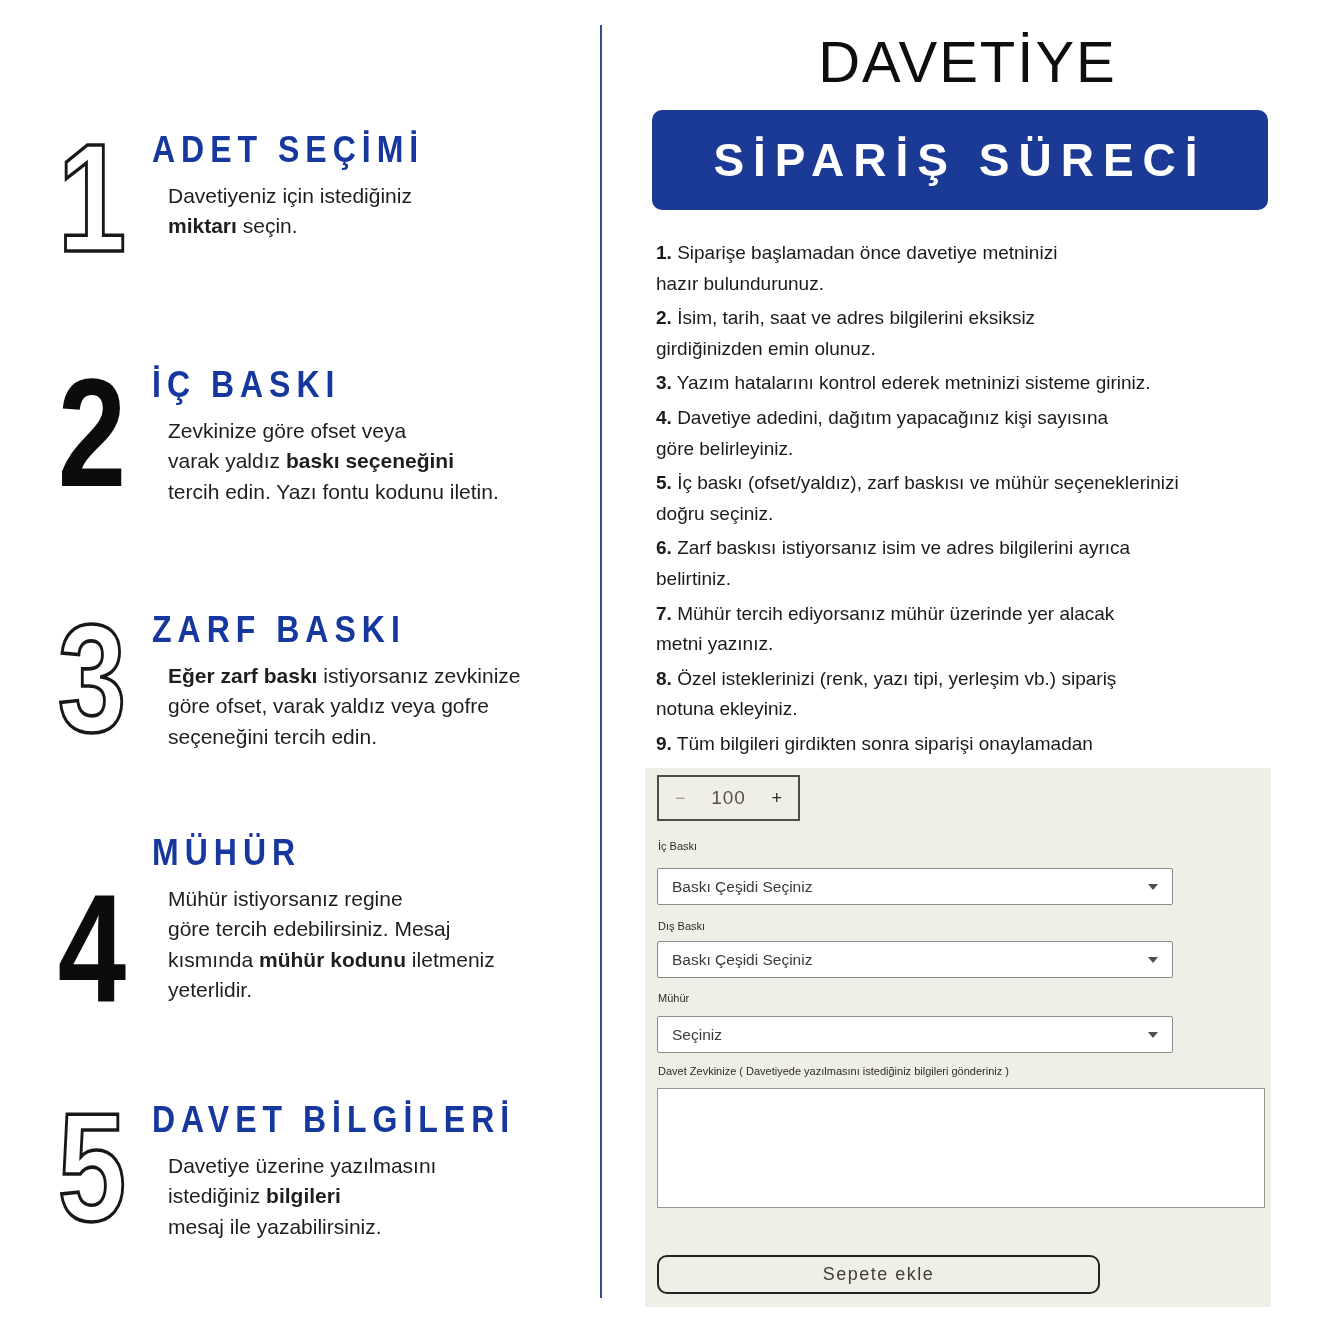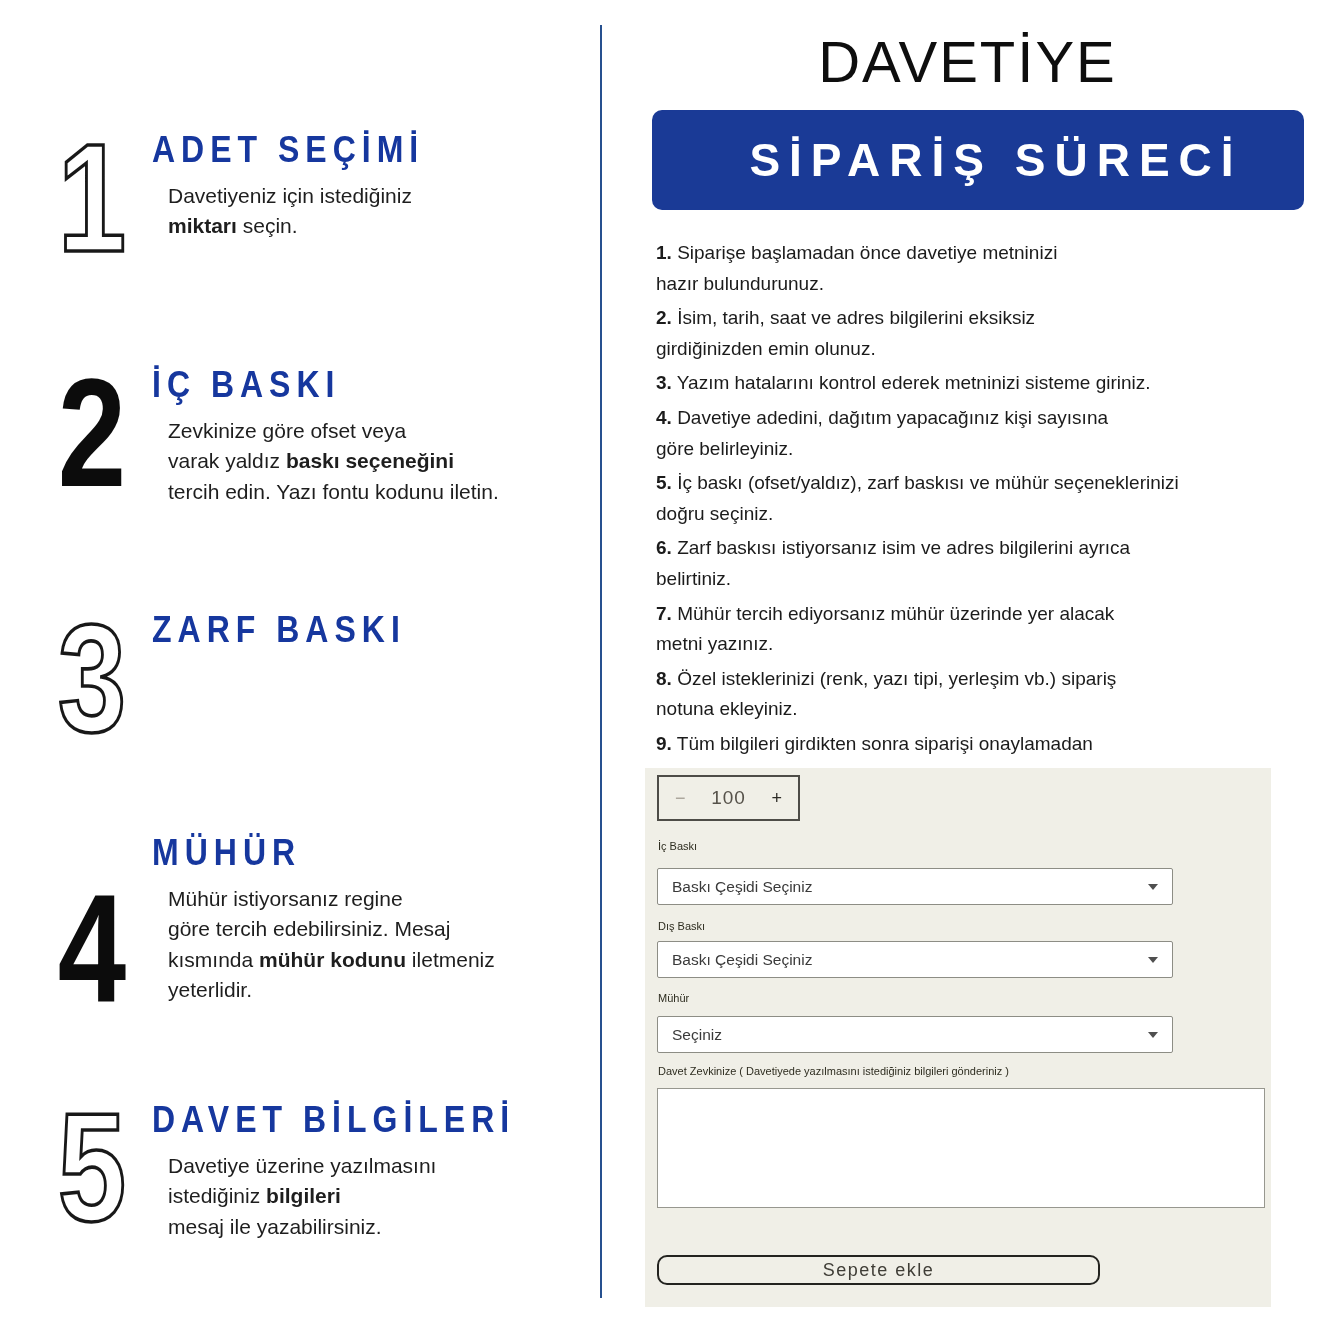--- a/index.html
+++ b/index.html
@@ -31,21 +31,20 @@
   
   .page-title{
     position:absolute;left:602px;top:28px;width:731px;text-align:center;
     font-size:58px;font-weight:400;letter-spacing:2px;color:#0e0e0e;
   }
   .banner{
     position:absolute;left:652px;top:110px;width:616px;height:100px;
     border-radius:10px;display:flex;align-items:center;justify-content:center;
     font-size:46px;font-weight:800;letter-spacing:9px;color:#ffffff;background:#1a3a96;
     white-space:nowrap;
-    padding-left:36px;
   }
   .order-list{position:absolute;left:652px;top:234px;width:630px;}
   .order-list p{margin:4px;font-size:19px;line-height:30.6px;color:#1b1b1b;white-space:pre-line;}
   .order-list .n{font-weight:800;}
 
   
   .panel{position:absolute;left:645px;top:768px;width:626px;height:539px;background:#f0efe7;}
   .stepper{
     position:absolute;left:12px;top:7px;width:143px;height:46px;
     border:2px solid #4d4c47;box-sizing:border-box;
@@ -65,21 +64,21 @@
     margin-left:auto;width:0;height:0;
     border-left:5.5px solid transparent;border-right:5.5px solid transparent;
     border-top:6.5px solid #4f4f4f;
   }
   .panel textarea{
     position:absolute;left:12px;top:320px;width:608px;height:120px;box-sizing:border-box;
     background:#ffffff;border:1px solid #97978f;resize:none;
     font-family:"Liberation Sans",sans-serif;font-size:15px;padding:8px 10px;
   }
   .submit-btn{
-    position:absolute;left:12px;top:487px;width:443px;height:30px;box-sizing:border-box;
+    position:absolute;left:12px;top:487px;width:443px;height:39px;box-sizing:border-box;
     border:2px solid #23231f;border-radius:10px;background:transparent;
     display:flex;align-items:center;justify-content:center;
     font-size:18px;letter-spacing:1.5px;color:#3f3d36;cursor:pointer;
     font-family:"Liberation Sans",sans-serif;
   }
 </style>
 </head>
 <body>
 
 <div class="divider"></div>
@@ -100,20 +99,23 @@
     <p class="step-desc"><span>Zevkinize göre ofset veya
 varak yaldız </span><span class="b">baskı seçeneğini</span><span>
 tercih edin. Yazı fontu kodunu iletin.</span></p>
   </div>
 </div>
 
 <div class="step" style="top:600px">
   <div class="num outline">3</div>
   <div class="step-body">
     <h2 class="step-title">ZARF BASKI</h2>
+    <p class="step-desc"><span class="b">Eğer zarf baskı</span><span> istiyorsanız zevkinize
+göre ofset, varak yaldız veya gofre
+seçeneğini tercih edin.</span></p>
   </div>
 </div>
 
 <div class="step" style="top:823px">
   <div class="num solid offset">4</div>
   <div class="step-body">
     <h2 class="step-title">MÜHÜR</h2>
     <p class="step-desc"><span>Mühür istiyorsanız regine
 göre  tercih edebilirsiniz. Mesaj
 kısmında </span><span class="b">mühür kodunu</span><span> iletmeniz

